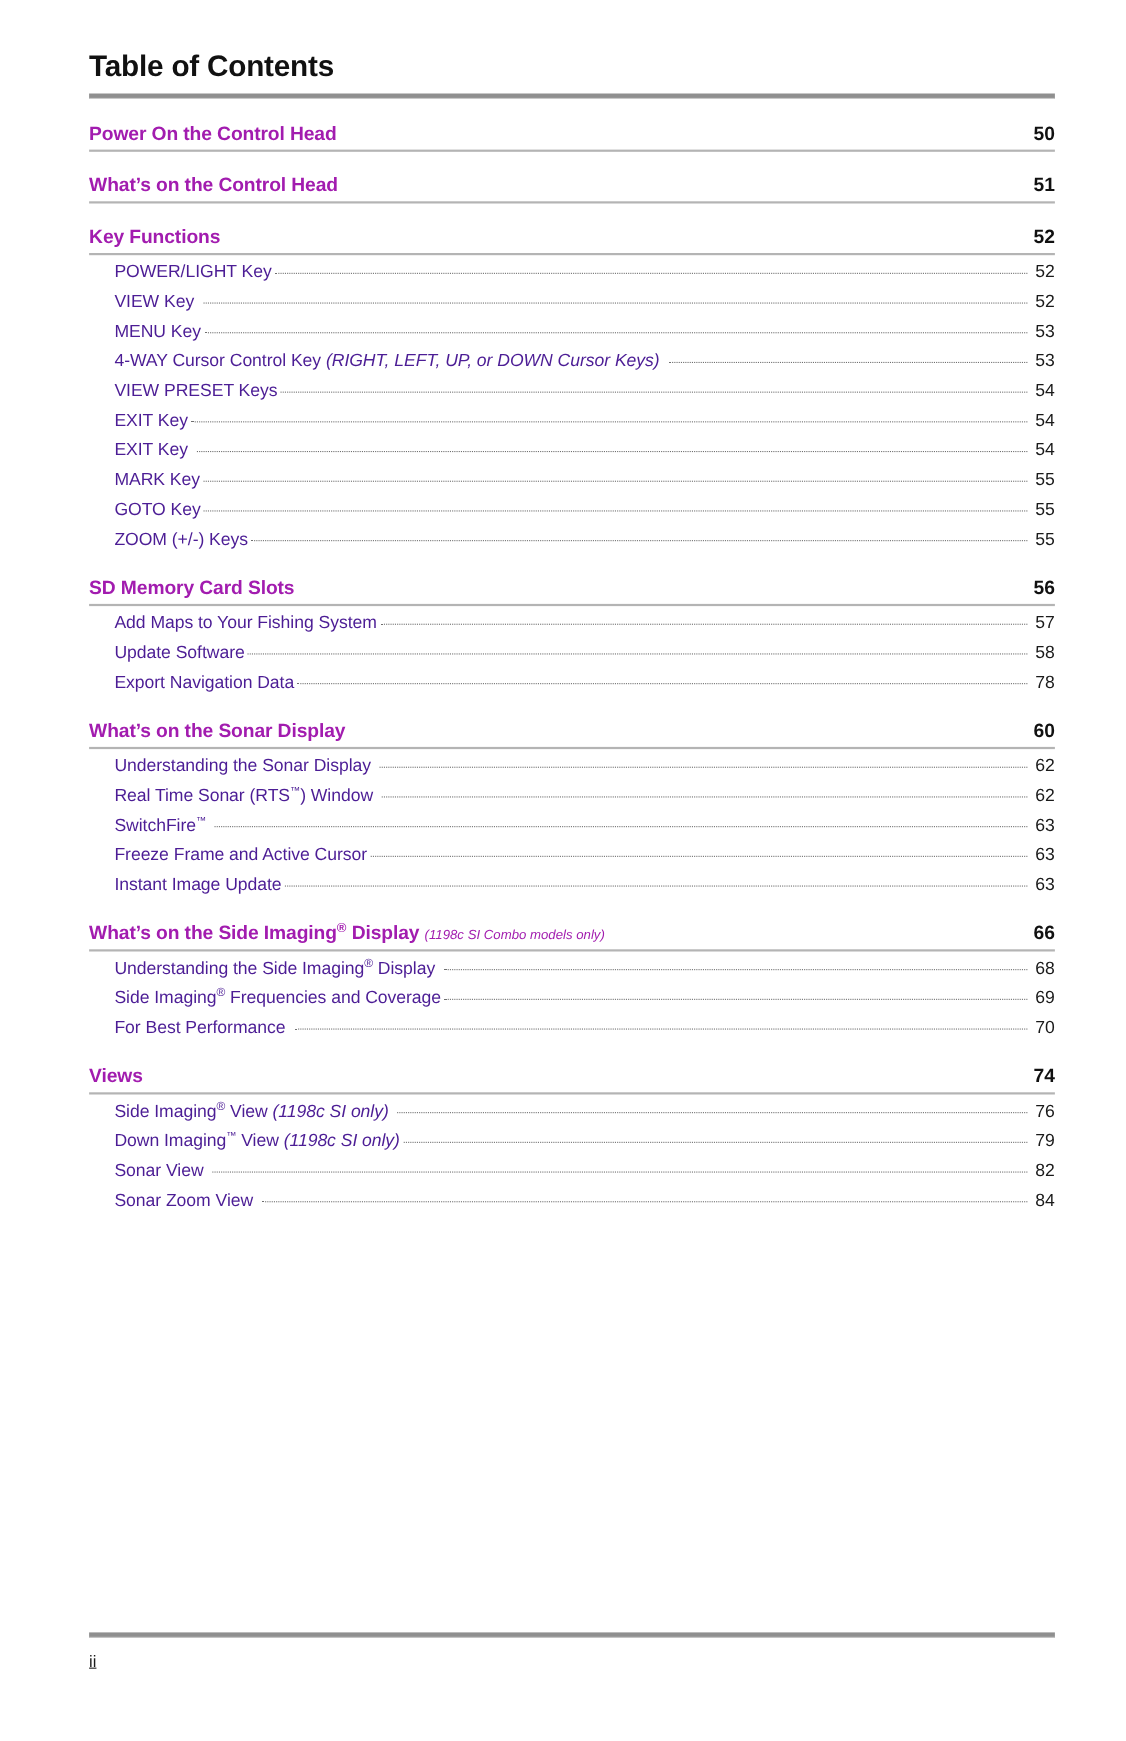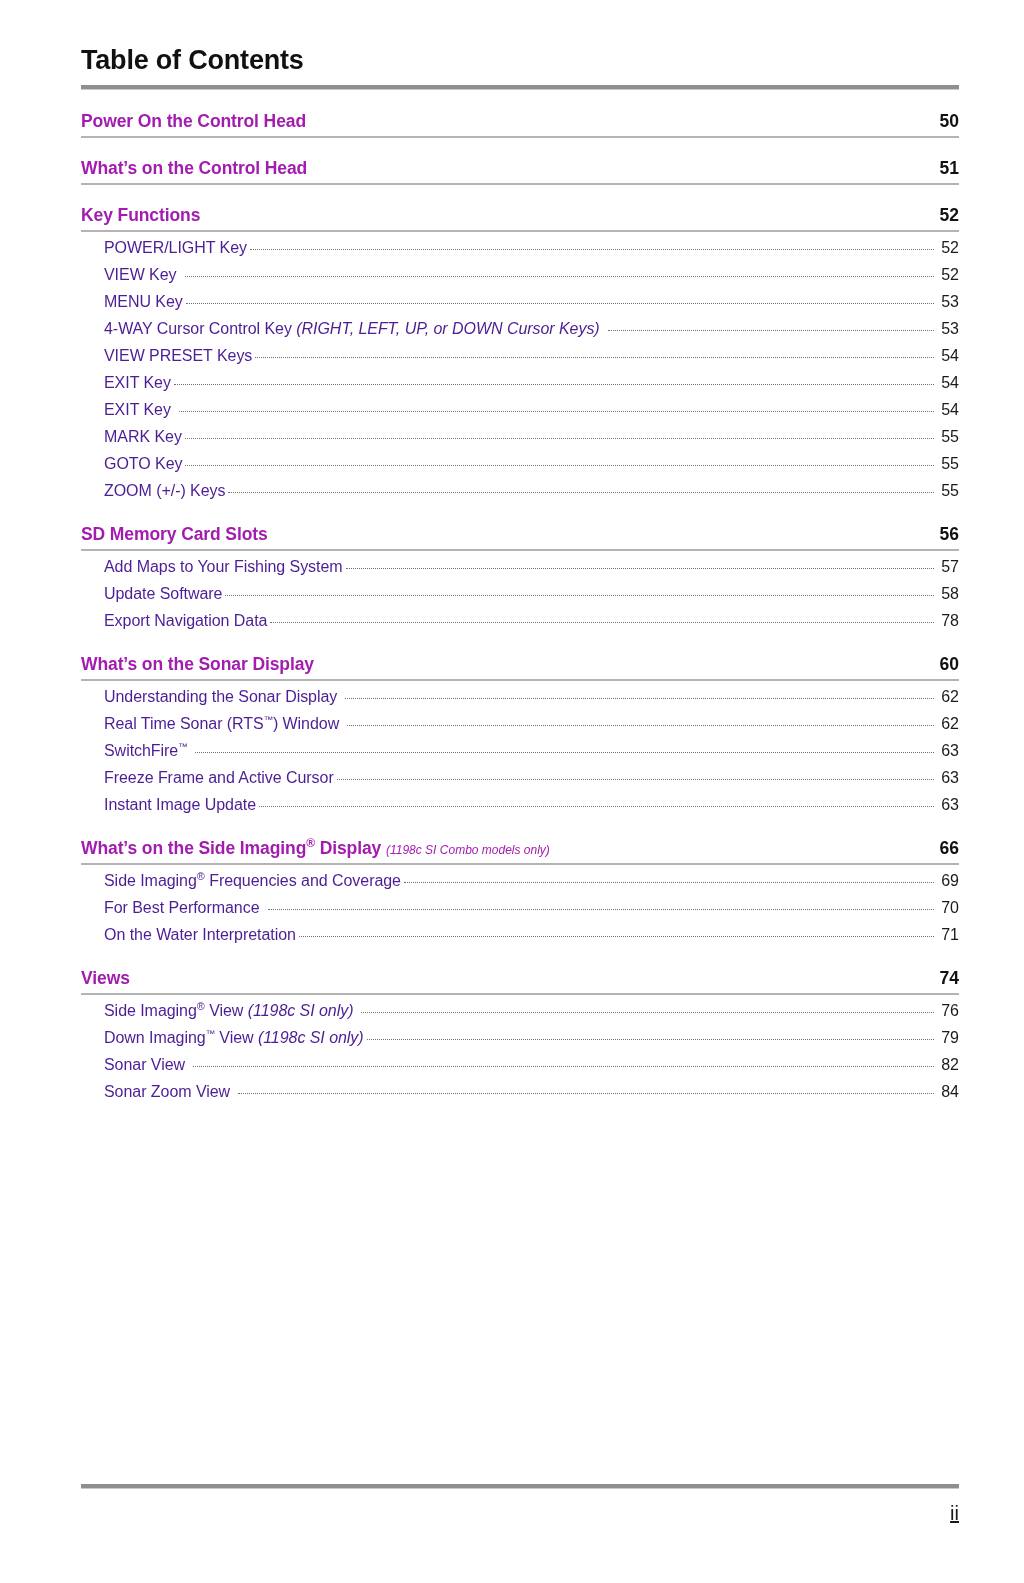--- a/index.html
+++ b/index.html
@@ -133,22 +133,22 @@
     left: 81px;
     top: 1484px;
     width: 878px;
   }
   .footer-rule {
     height: 4px;
     background: #8f8f8f;
     border-bottom: 1px solid #c9c9c9;
   }
   .footer-page {
-    text-align: right;
-    font-size: 20px;
+    text-align: left;
+    font-size: 15px;
     color: #1a1a1a;
     padding-top: 13px;
     text-decoration: underline;
   }
 </style>
 </head>
 <body>
 
 <div class="page">
   <div class="toc-title">Table of Contents</div>
@@ -286,33 +286,33 @@
         </div>
       </div>
       <div class="section">
         <div class="head-row">
           <div class="head-label">What’s on the Side Imaging<sup class="reg">®</sup> Display <span class="qual">(1198c SI Combo models only)</span></div>
           <div class="head-page">66</div>
         </div>
         <div class="head-rule"></div>
         <div class="entries">
           <div class="entry">
+            <span class="entry-label">Understanding the Side Imaging<sup class="reg">®</sup> Display</span>
+            <span class="leader gap"></span>
+            <span class="entry-page">68</span>
+          </div>
+          <div class="entry">
             <span class="entry-label">Side Imaging<sup class="reg">®</sup> Frequencies and Coverage</span>
             <span class="leader"></span>
             <span class="entry-page">69</span>
           </div>
           <div class="entry">
             <span class="entry-label">For Best Performance</span>
             <span class="leader gap"></span>
             <span class="entry-page">70</span>
-          </div>
-          <div class="entry">
-            <span class="entry-label">On the Water Interpretation</span>
-            <span class="leader"></span>
-            <span class="entry-page">71</span>
           </div>
         </div>
       </div>
       <div class="section">
         <div class="head-row">
           <div class="head-label">Views</div>
           <div class="head-page">74</div>
         </div>
         <div class="head-rule"></div>
         <div class="entries">

